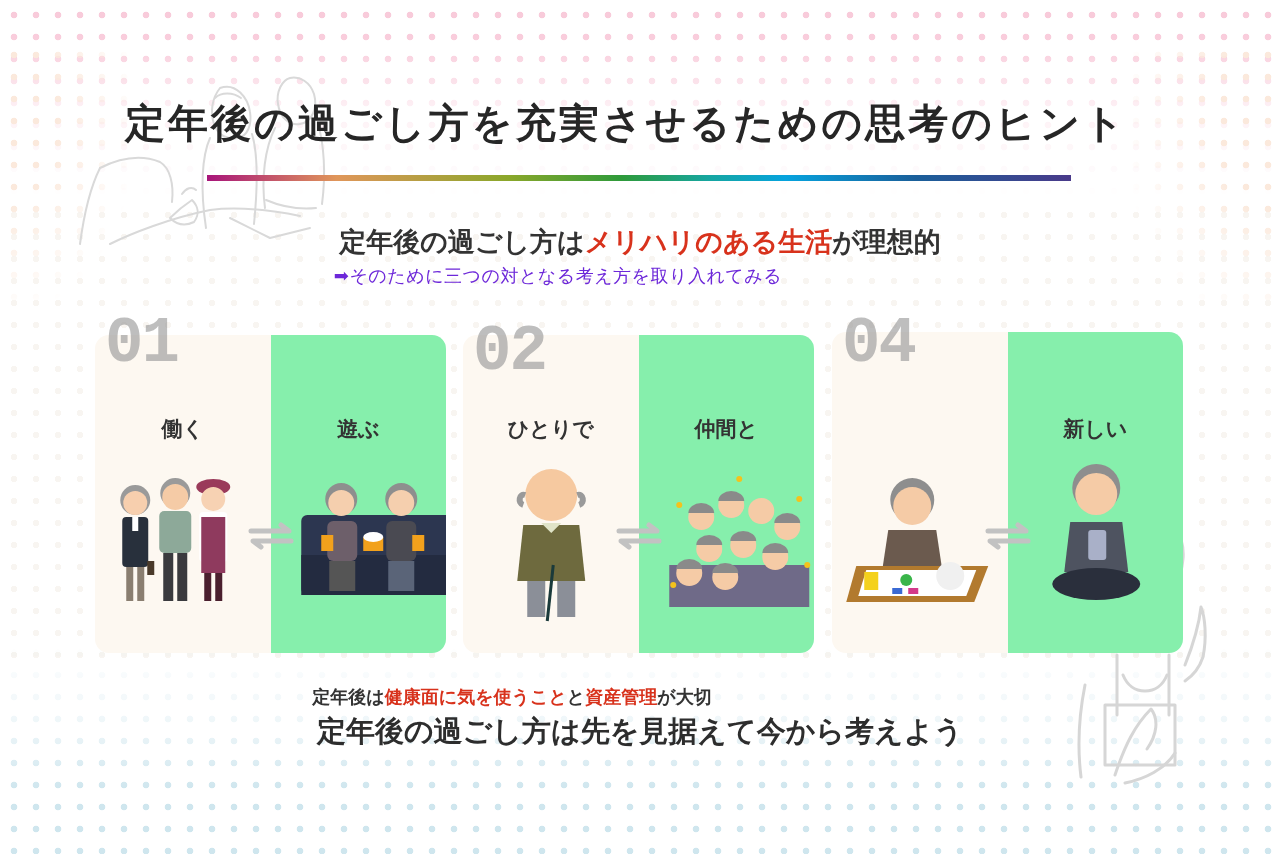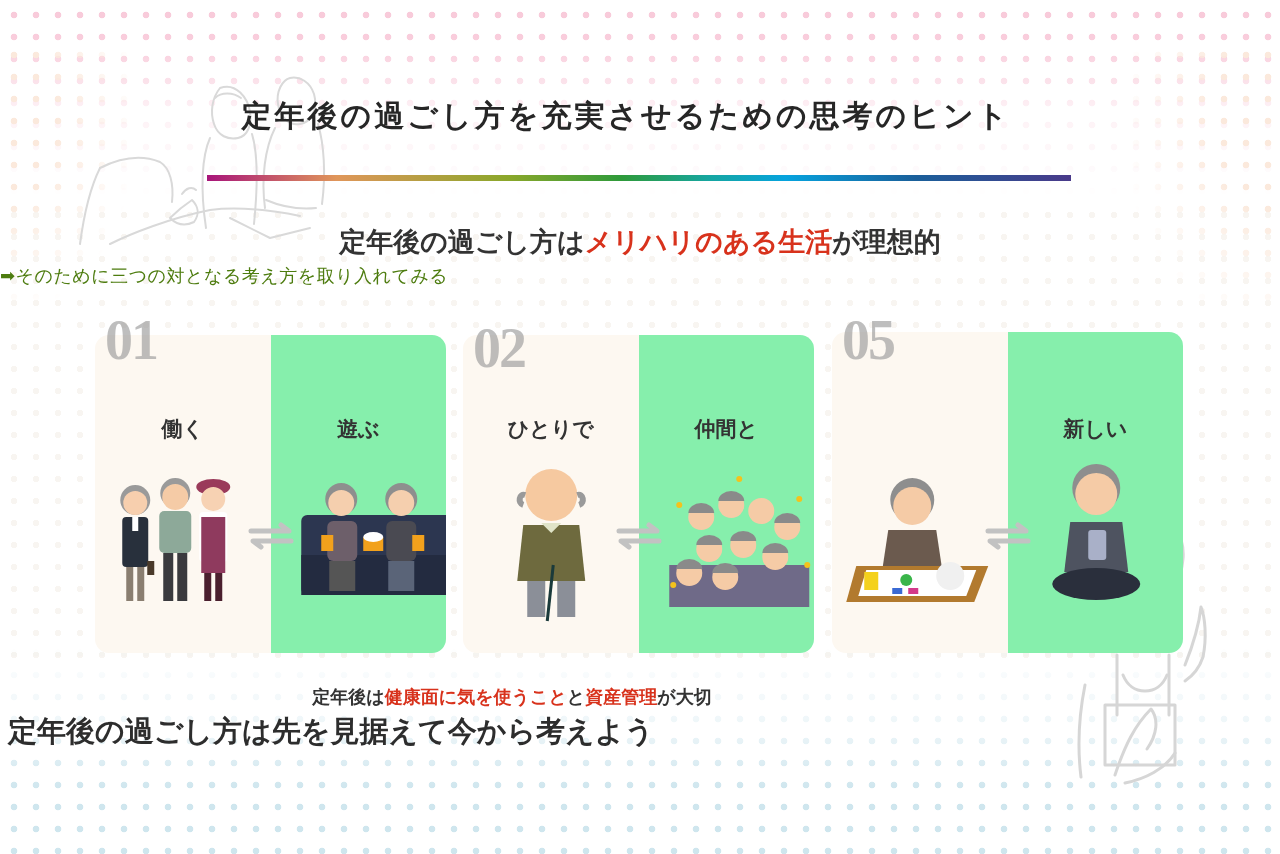--- a/index.html
+++ b/index.html
@@ -35,67 +35,67 @@
     background-size: 22px 22px; background-position: 3px 4px;
     opacity: .8;
   }
 
   
   .lineart { position: absolute; pointer-events: none; }
 
   
   .title {
     position: absolute; left: 0; top: 96px; width: 1252px; text-align: center;
-    font-size: 30px; font-weight: bold; letter-spacing: 3px; color: #262626;
+    font-size: 40px; font-weight: bold; letter-spacing: 3px; color: #262626;
     font-family: "DejaVu Sans", sans-serif;
   }
   .rainbow-bar {
     position: absolute; left: 207px; top: 175px; width: 864px; height: 6px;
     background: linear-gradient(to right, #a8157a 0%, #e0965a 15%, #8aa72a 35%, #2e9a3a 48%, #16a6a0 58%, #06a3de 67%, #1a5f9a 82%, #4a3a8a 100%);
   }
 
   .subtitle {
     position: absolute; left: 0; top: 224px; width: 1280px; text-align: center;
     font-size: 27px; font-weight: bold; color: #333;
   }
   .subtitle .accent { color: #d8321c; }
   .subnote {
-    position: absolute; left: 0; top: 264px; width: 1116px; 
-    font-size: 18px; color: #4d7c0f; letter-spacing: .5px;
+    position: absolute; left: 0; top: 264px; width: 1116px; text-align: center;
+    font-size: 18px; color: #6d28d9; letter-spacing: .5px;
   }
 
   
   .card {
     position: absolute; top: 335px; width: 351px; height: 318px;
     border-radius: 14px; overflow: hidden; display: flex;
   }
   .card .half { position: relative; width: 50%; height: 100%; }
   .card .left-half { background: #fdf8f1; }
   .card .right-half { background: #86efac; }
   .card .label {
     position: absolute; top: 80px; left: 0; width: 100%; text-align: center;
     font-size: 21px; font-weight: bold; color: #333;
   }
   .card .figure { position: absolute; left: 0; top: 130px; width: 100%; height: 160px; }
   .card .swap {
     position: absolute; left: 50%; top: 186px; transform: translateX(-50%);
     width: 48px; height: 30px; z-index: 3;
   }
   .num {
-    position: absolute; font-size: 56px; font-weight: bold; color: rgba(150,150,150,.62);
-    font-family: Liberation Serif, serif; letter-spacing: -2px; z-index: 4;
+    position: absolute; font-size: 64px; font-weight: bold; color: rgba(150,150,150,.62);
+    font-family: Liberation Mono, monospace; letter-spacing: -2px; z-index: 4;
   }
 
   
   .foot1 {
     position: absolute; left: 0; top: 685px; width: 1024px; text-align: center;
     font-size: 18px; font-weight: bold; color: #333;
   }
   .foot1 .accent { color: #d8321c; }
-  .foot2-wrap { position: absolute; left: 0; top: 712px; width: 1280px; }
+  .foot2-wrap { position: absolute; left: 0; top: 712px; width: 1280px; text-align: center; }
   .foot2 {
     display: inline-block; position: relative; padding: 0 8px;
     font-size: 29px; font-weight: bold; color: #2d2d2d;
   }
   .foot2::before {
     content: ""; position: absolute; left: 0; right: 0; bottom: -4px; height: 20px;
     background: #fdf6c5; z-index: -1;
   }
 </style>
 </head>
@@ -245,21 +245,21 @@
           <circle cx="34" cy="120" r="3"></circle>
         </g>
     </svg>
   </div>
   <svg class="swap" viewBox="0 0 48 30" fill="none" stroke="#c2c2c2" stroke-width="5" stroke-linecap="round" stroke-linejoin="round">
     <path d="M4 10h38l-8-6"></path>
       <path d="M44 20H6l8 6"></path>
   </svg>
 </div>
 
-<div class="num" style="left:842px;top:308px">05</div>
+<div class="num" style="left:842px;top:308px">04</div>
 <div class="card" style="left:832px;top:332px;height:321px">
   <div class="half left-half">
     <svg class="figure" viewBox="0 0 175 160">
       <circle cx="80" cy="38" r="22" fill="#8e8e8e"></circle>
         <circle cx="80" cy="44" r="19" fill="#f5cba6"></circle>
       <path d="M56 68h48l6 40H50z" fill="#6b5a4e"></path>
       <path d="M24 104h132l-14 36H14z" fill="#b27a2e"></path>
       <path d="M34 108h110l-10 26H26z" fill="#fff"></path>
       <circle cx="118" cy="114" r="14" fill="#f0f0f0"></circle>
       <g fill="#3ab54a">

